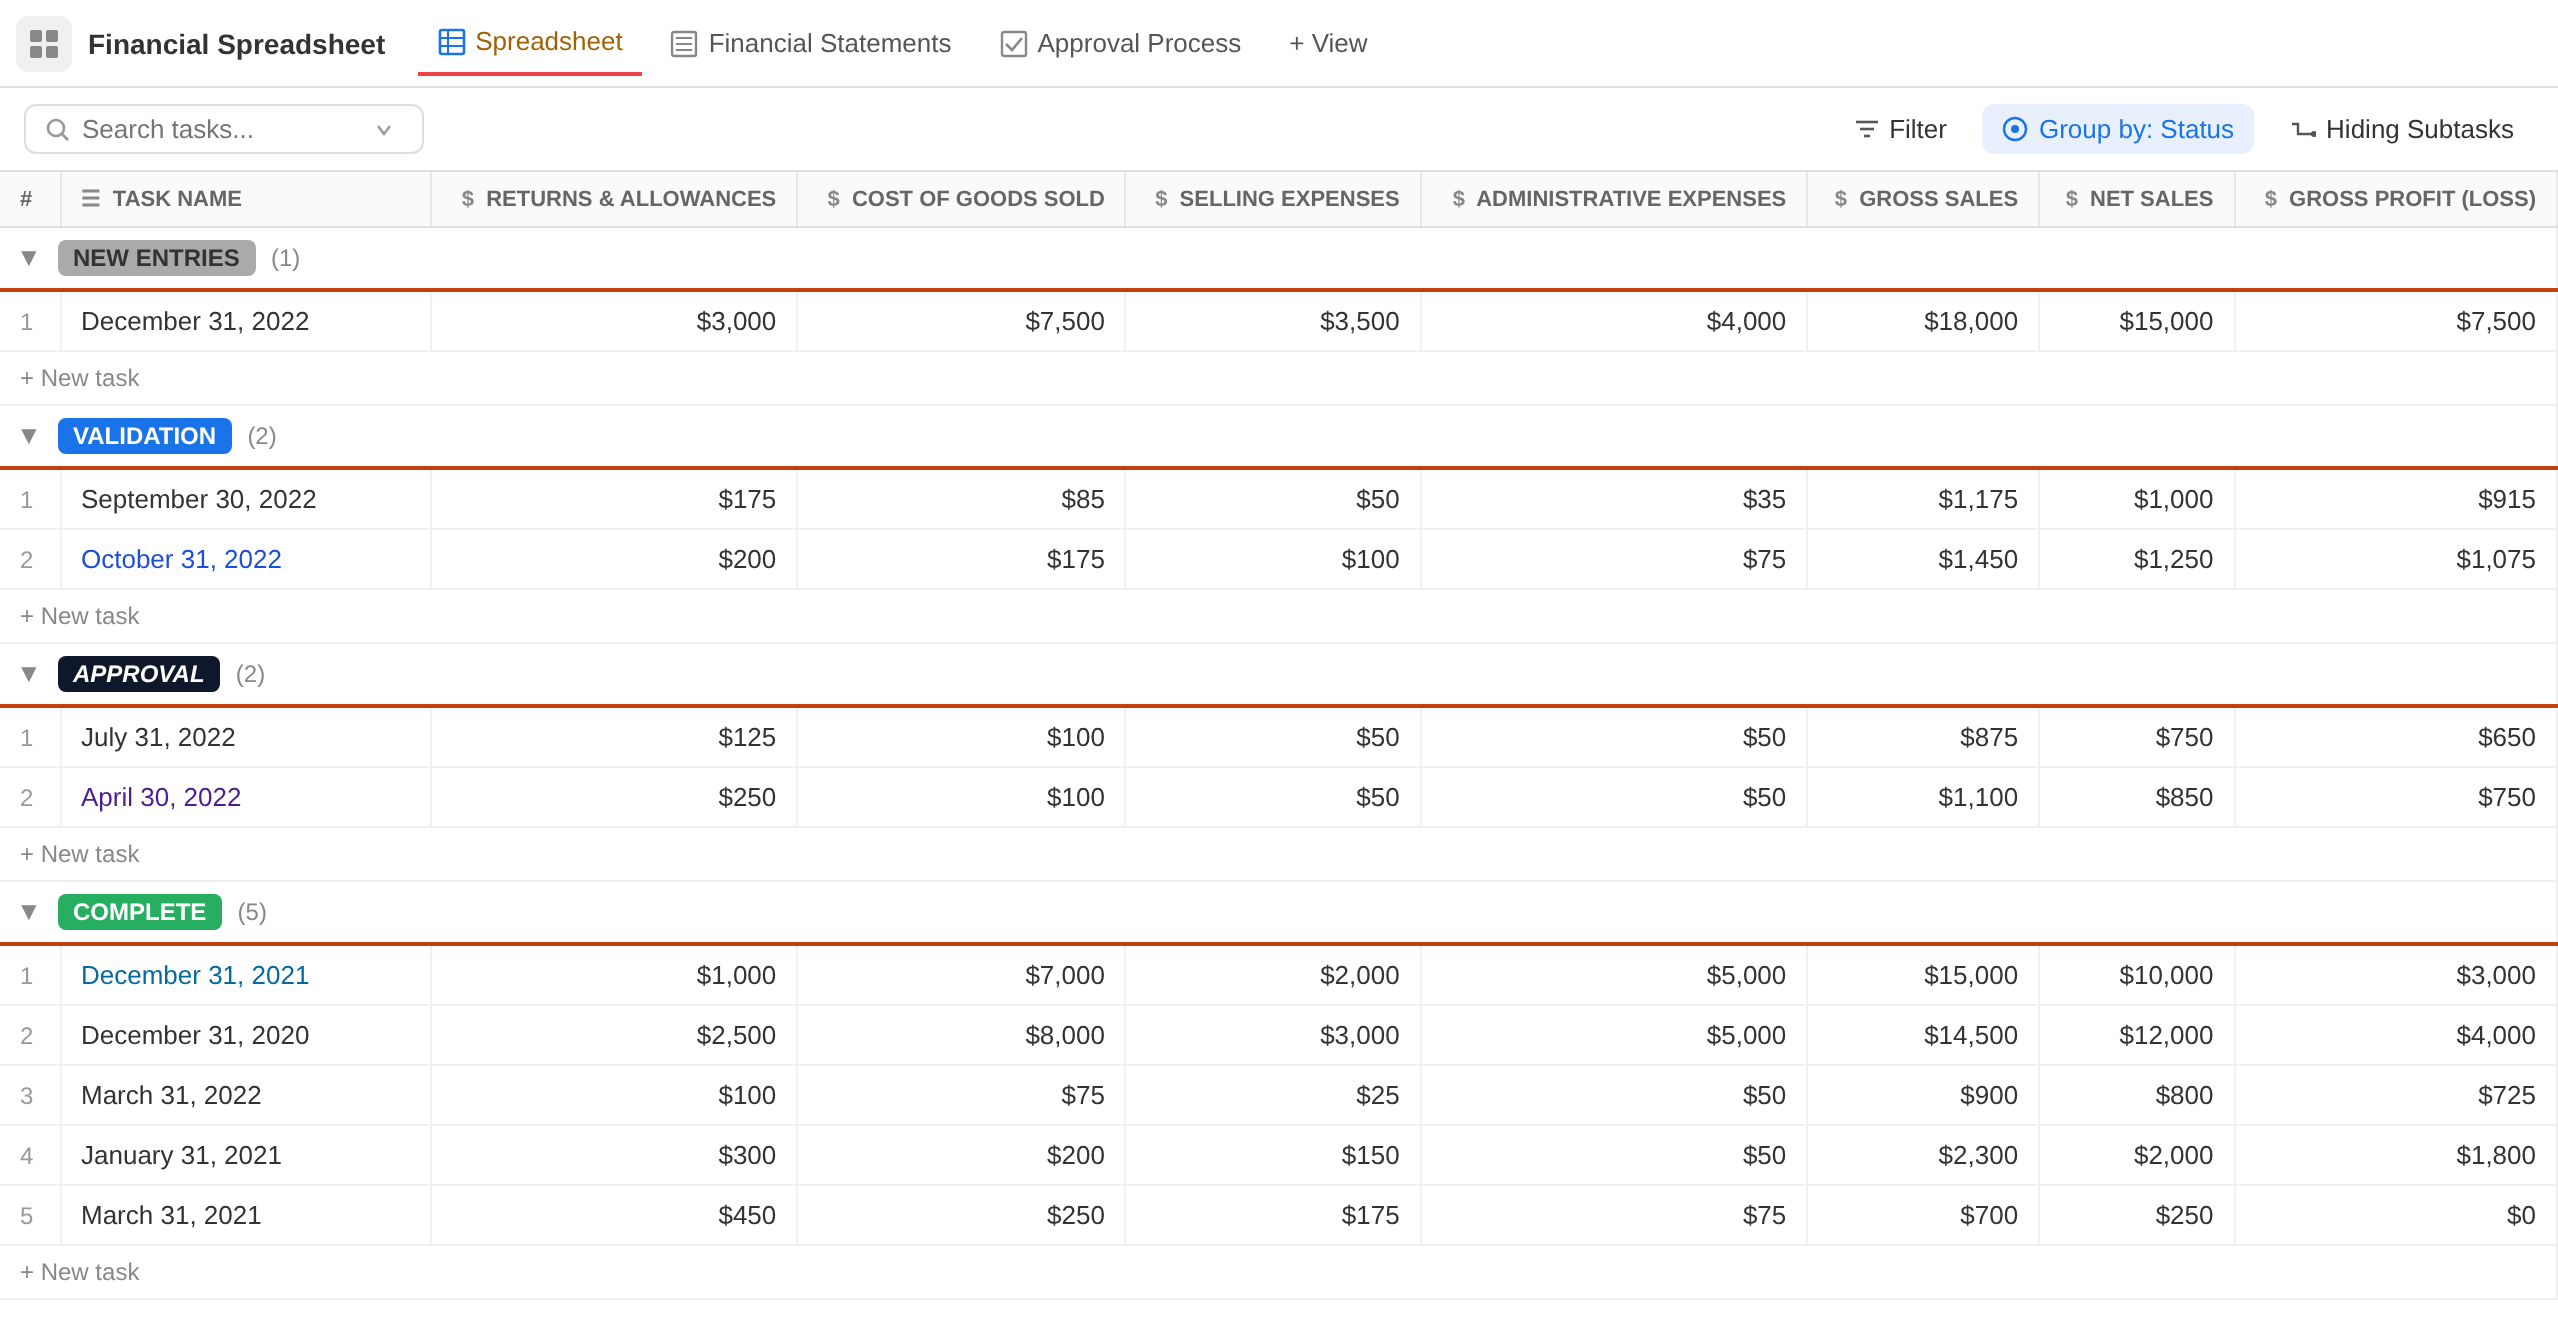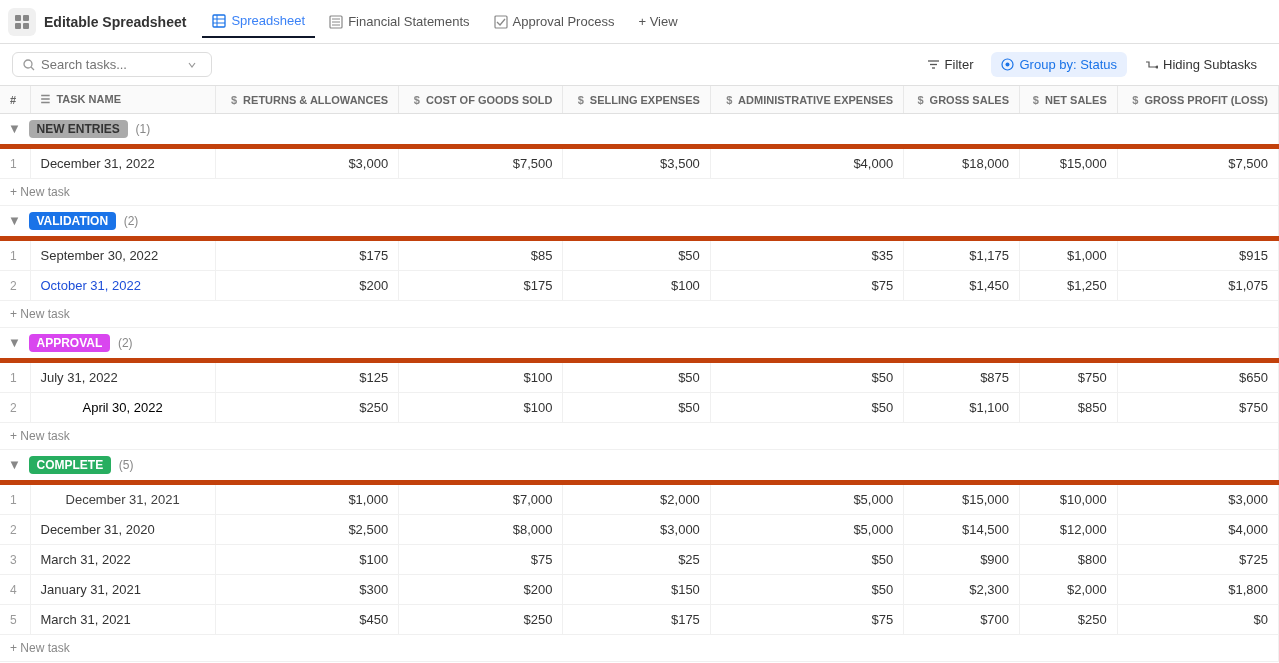--- a/index.html
+++ b/index.html
@@ -32,22 +32,22 @@
       display: flex; align-items: center; gap: 5px;
       padding: 4px 10px;
       border-radius: 6px;
       cursor: pointer;
       font-size: 13px;
       color: #555;
       white-space: nowrap;
       height: 32px;
     }
     .nav-tab.active {
-      color: #3b82f6;
-      border-bottom: 2px solid #0f172a;
+      color: #a16207;
+      border-bottom: 2px solid #ef4444;
       border-radius: 0;
     }
     .nav-tab-icon { width: 14px; height: 14px; }
     .nav-add-view {
       display: flex; align-items: center; gap: 4px;
       padding: 4px 10px;
       color: #555;
       cursor: pointer;
       font-size: 13px;
     }
@@ -120,21 +120,21 @@
       font-size: 13px;
       border-right: 1px solid #f0f0f0;
       white-space: nowrap;
     }
     .col-num { width: 30px; color: #999; font-size: 12px; }
     .col-task { min-width: 180px; }
 
     
     .group-header-row td {
       padding: 6px 8px;
-      border-bottom: 5px solid #c2410c;
+      border-bottom: 2px solid #c2410c;
     }
     .group-badge {
       display: inline-flex; align-items: center; gap: 4px;
       padding: 2px 8px;
       border-radius: 4px;
       font-size: 12px;
       font-weight: 700;
       color: #fff;
     }
 
@@ -158,21 +158,21 @@
 
 <div class="top-nav">
   <div class="app-icon">
     <svg width="16" height="16" viewBox="0 0 16 16" fill="none">
       <rect x="1" y="1" width="6" height="6" rx="1" fill="#888"></rect>
       <rect x="9" y="1" width="6" height="6" rx="1" fill="#888"></rect>
       <rect x="1" y="9" width="6" height="6" rx="1" fill="#888"></rect>
       <rect x="9" y="9" width="6" height="6" rx="1" fill="#888"></rect>
     </svg>
   </div>
-  <span class="app-title">Editable Spreadsheet</span>
+  <span class="app-title">Financial Spreadsheet</span>
 
 
   <div class="nav-tab active">
     <svg class="nav-tab-icon" viewBox="0 0 14 14" fill="none">
       <rect x="1" y="1" width="12" height="12" rx="1" stroke="#1a73e8" stroke-width="1.3"></rect>
       <line x1="1" y1="5" x2="13" y2="5" stroke="#1a73e8" stroke-width="1"></line>
       <line x1="1" y1="9" x2="13" y2="9" stroke="#1a73e8" stroke-width="1"></line>
       <line x1="5" y1="1" x2="5" y2="13" stroke="#1a73e8" stroke-width="1"></line>
     </svg>
     <span>Spreadsheet</span>
@@ -322,59 +322,59 @@
       <td class="col-money">$1,450</td>
       <td class="col-money">$1,250</td>
       <td class="col-money">$1,075</td>
     </tr>
         <tr class="new-task-row">
           <td colspan="9">+ New task</td>
         </tr>
         <tr class="group-header-row">
           <td colspan="9">
     <span class="chevron">▼</span>
-    <span class="group-badge" style="background:#d946ef; color:#fff;">APPROVAL</span>
+    <span class="group-badge" style="background:#0f172a; color:#fff;font-style:italic;">APPROVAL</span>
     <span class="group-count">(2)</span>
   </td>
         </tr>
         <tr>
       <td class="col-num">1</td>
       <td class="col-task" style="color:#333;">July 31, 2022</td>
       <td class="col-money">$125</td>
       <td class="col-money">$100</td>
       <td class="col-money">$50</td>
       <td class="col-money">$50</td>
       <td class="col-money">$875</td>
       <td class="col-money">$750</td>
       <td class="col-money">$650</td>
     </tr>
         <tr>
       <td class="col-num">2</td>
-      <td class="col-task" style="color:#000000;text-align:center;">April 30, 2022</td>
+      <td class="col-task" style="color:#4c1d95;">April 30, 2022</td>
       <td class="col-money">$250</td>
       <td class="col-money">$100</td>
       <td class="col-money">$50</td>
       <td class="col-money">$50</td>
       <td class="col-money">$1,100</td>
       <td class="col-money">$850</td>
       <td class="col-money">$750</td>
     </tr>
         <tr class="new-task-row">
           <td colspan="9">+ New task</td>
         </tr>
         <tr class="group-header-row">
           <td colspan="9">
     <span class="chevron">▼</span>
     <span class="group-badge" style="background:#27ae60; color:#fff;">COMPLETE</span>
     <span class="group-count">(5)</span>
   </td>
         </tr>
         <tr>
       <td class="col-num">1</td>
-      <td class="col-task" style="color:#404040;text-align:center;">December 31, 2021</td>
+      <td class="col-task" style="color:#0369a1;">December 31, 2021</td>
       <td class="col-money">$1,000</td>
       <td class="col-money">$7,000</td>
       <td class="col-money">$2,000</td>
       <td class="col-money">$5,000</td>
       <td class="col-money">$15,000</td>
       <td class="col-money">$10,000</td>
       <td class="col-money">$3,000</td>
     </tr>
         <tr>
       <td class="col-num">2</td>

